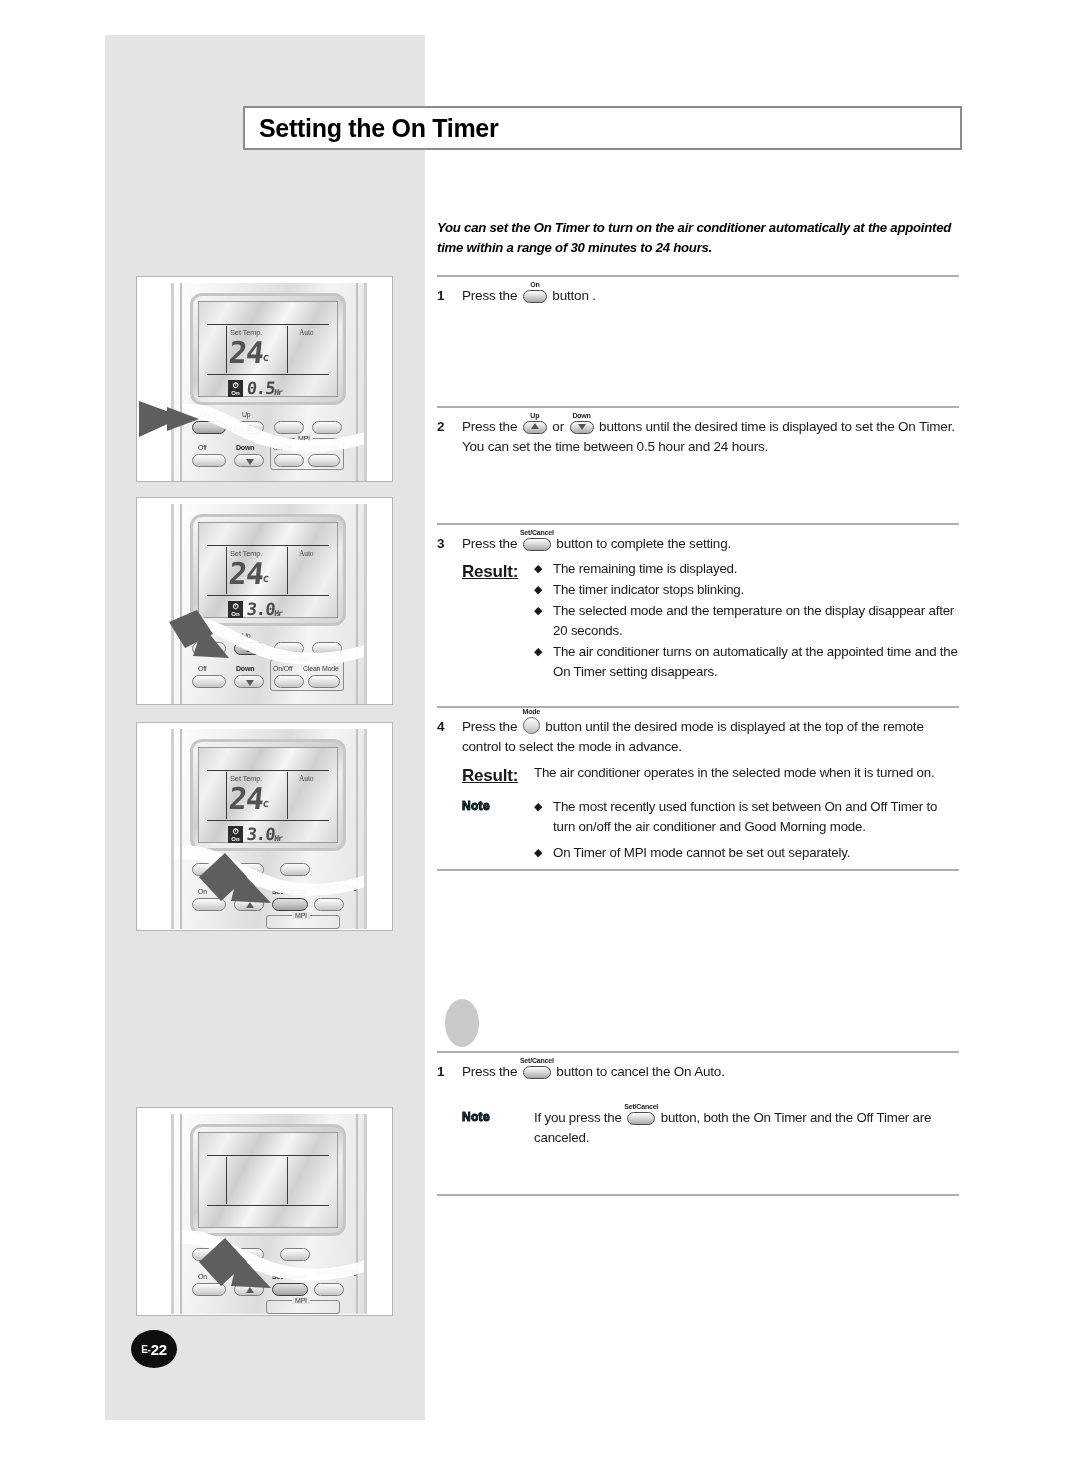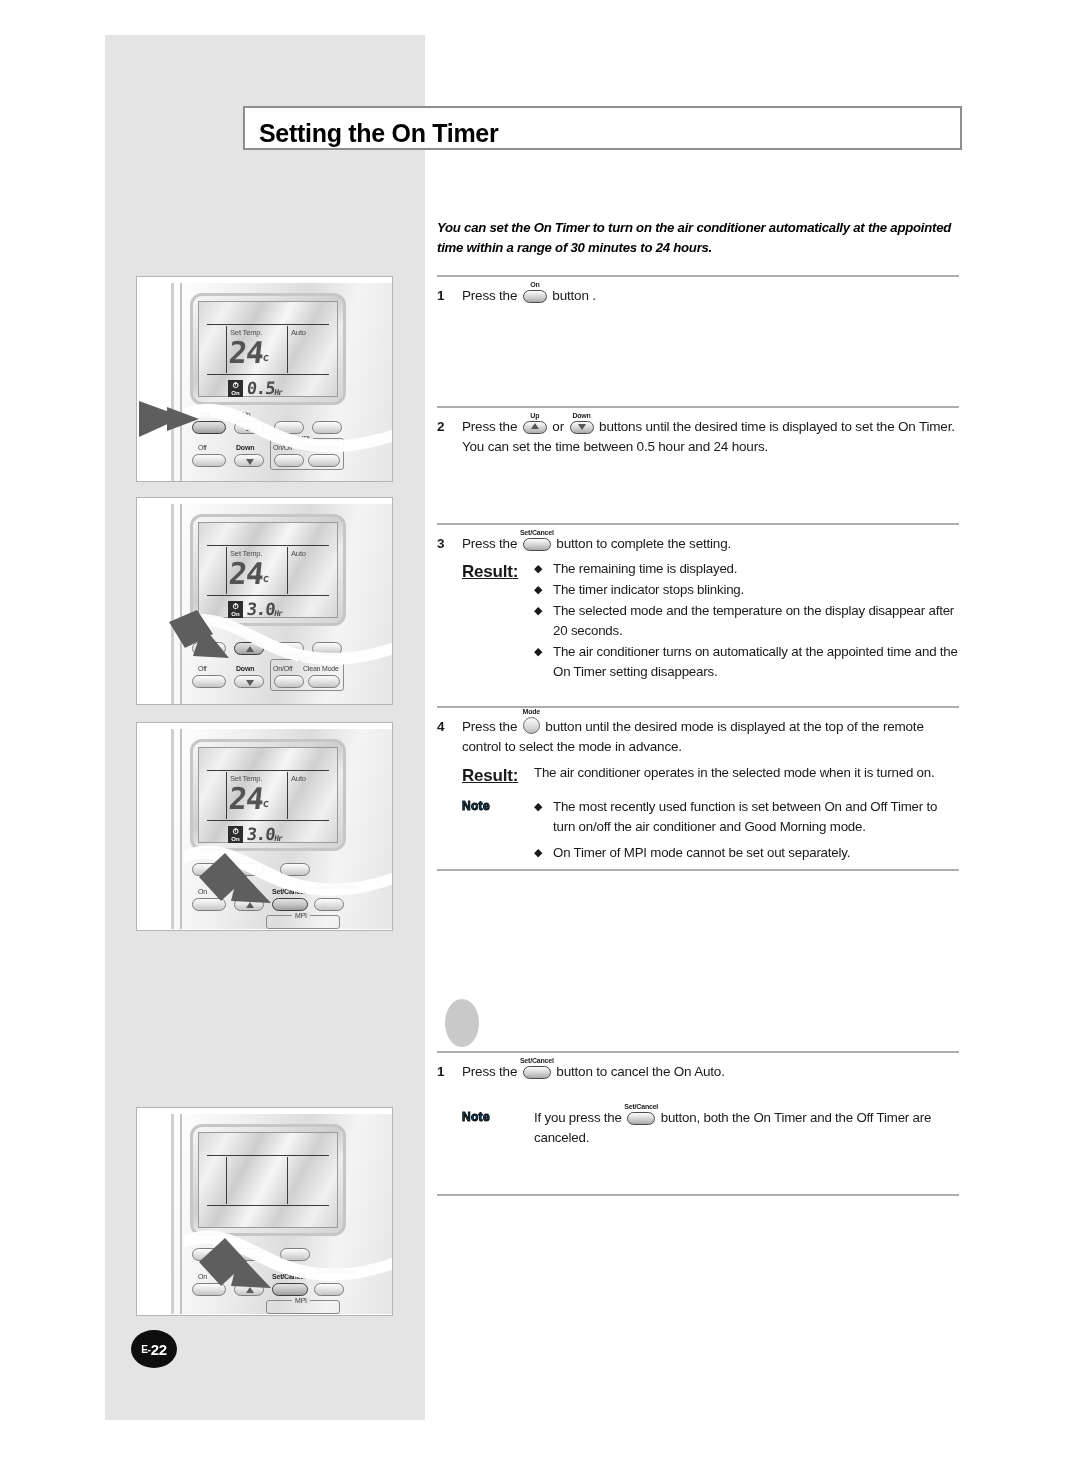--- a/index.html
+++ b/index.html
@@ -22,21 +22,21 @@
     background: #e4e4e4;
   }
 
   .title-box {
     position: absolute;
     left: 243px; top: 106px;
     width: 719px; height: 44px;
     background: #ffffff;
     border: 2px solid #8d8d8d;
     box-sizing: border-box;
-    display: flex; align-items: flex-end;
+    display: flex; align-items: center;
   }
   .title-box .title-text {
     font-size: 25px; font-weight: bold;
     letter-spacing: -0.3px;
     padding-left: 14px;
     color: #000;
   }
 
   
   .content {
@@ -195,21 +195,20 @@
   .fig3 { left: 136px; top: 722px;  width: 257px; height: 209px; }
   .fig4 { left: 136px; top: 1107px; width: 257px; height: 209px; }
 
   .remote {
     position: absolute;
     left: 34px; top: 6px;
     width: 190px; height: 200px;
     background: linear-gradient(100deg,#ffffff 0%,#efefef 28%,#dcdcdc 52%,#f4f4f4 70%,#e2e2e2 100%);
     border-left: 3px solid #cfcfcf;
     border-right: 3px solid #cfcfcf;
-    padding-left: 40px;
   }
   .remote:after {
     content: "";
     position: absolute;
     left: 6px; top: 0; bottom: 0;
     width: 2px;
     background: #c2c2c2;
   }
   .remote .rside {
     position: absolute;
@@ -252,21 +251,21 @@
   .lcd .vline.v2 { left: 88px; top: 24px; height: 47px; }
 
   .lcd .lbl {
     position: absolute;
     font-size: 7.6px;
     color: #4a4a4a;
     letter-spacing: -0.2px;
     white-space: nowrap;
   }
   .lcd .lbl.settemp { left: 31px; top: 26px; }
-  .lcd .lbl.auto    { left: 92px; top: 26px; }
+  .lcd .lbl.auto    { left: 100px; top: 26px; font-family: Liberation Serif, serif; }
 
   .lcd .temp {
     position: absolute;
     left: 30px; top: 33px;
     font-family: "DejaVu Sans Mono", monospace;
     font-size: 30px;
     font-weight: bold;
     color: #535353;
     letter-spacing: -1px;
     transform: skewX(-6deg);

